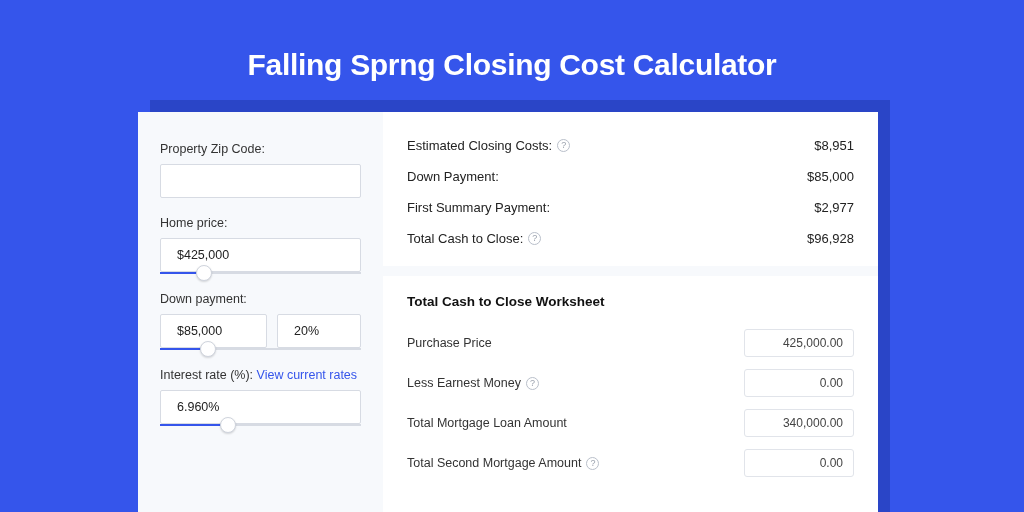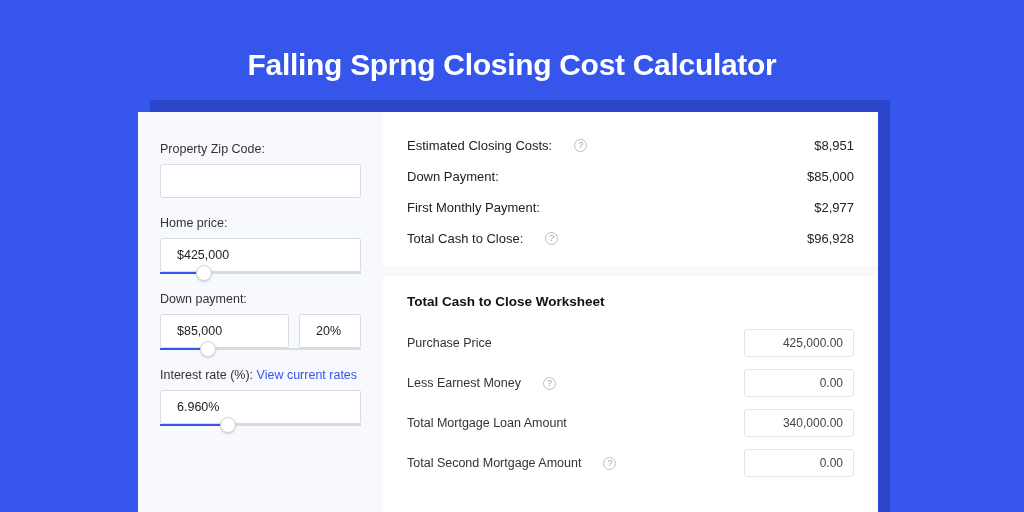--- a/index.html
+++ b/index.html
@@ -53,21 +53,21 @@
     height: 34px;
     border: 1px solid #d7dbe3;
     border-radius: 2px;
     background: #fff;
     padding: 0 16px;
     font-size: 12.5px;
     color: #222;
   }
   .input-row { display: flex; gap: 10px; }
   .input-row .text-input.flex1 { flex: 1; }
-  .input-row .text-input.small { width: 62px; text-align: left; }
+  .input-row .text-input.small { width: 84px; text-align: left; }
   .slider-track {
     position: relative;
     width: 100%;
     height: 2px;
     background: #d7dbe3;
     margin-top: 0;
   }
   .slider-fill {
     position: absolute;
     left: 0; top: 0; height: 2px;
@@ -103,21 +103,21 @@
   .row {
     display: flex;
     justify-content: space-between;
     align-items: center;
     font-size: 13px;
     color: #222;
     padding: 8px 0;
   }
   .row.bold .row-label,
   .row.bold .row-value { font-weight: 400; }
-  .row-label { display: flex; align-items: center; gap: 22px; }
+  .row-label { display: flex; align-items: center; gap: 5px; }
   .row-value { font-variant-numeric: tabular-nums; margin-left: 24px; }
   .help-icon {
     display: inline-flex;
     align-items: center; justify-content: center;
     width: 13px; height: 13px;
     border: 1px solid #b9bfca;
     color: #9aa1ad;
     border-radius: 50%;
     font-size: 9px;
     line-height: 1;
@@ -198,21 +198,21 @@
             <div class="row-value">$8,951</div>
           </div>
           <div class="row">
             <div class="row-label">
               <span>Down Payment:</span>
             </div>
             <div class="row-value">$85,000</div>
           </div>
           <div class="row">
             <div class="row-label">
-              <span>First Monthly Payment:</span>
+              <span>First Summary Payment:</span>
             </div>
             <div class="row-value">$2,977</div>
           </div>
           <div class="row bold">
             <div class="row-label">
               <span>Total Cash to Close:</span>
               <span class="help-icon">?</span>
             </div>
             <div class="row-value">$96,928</div>
           </div>

